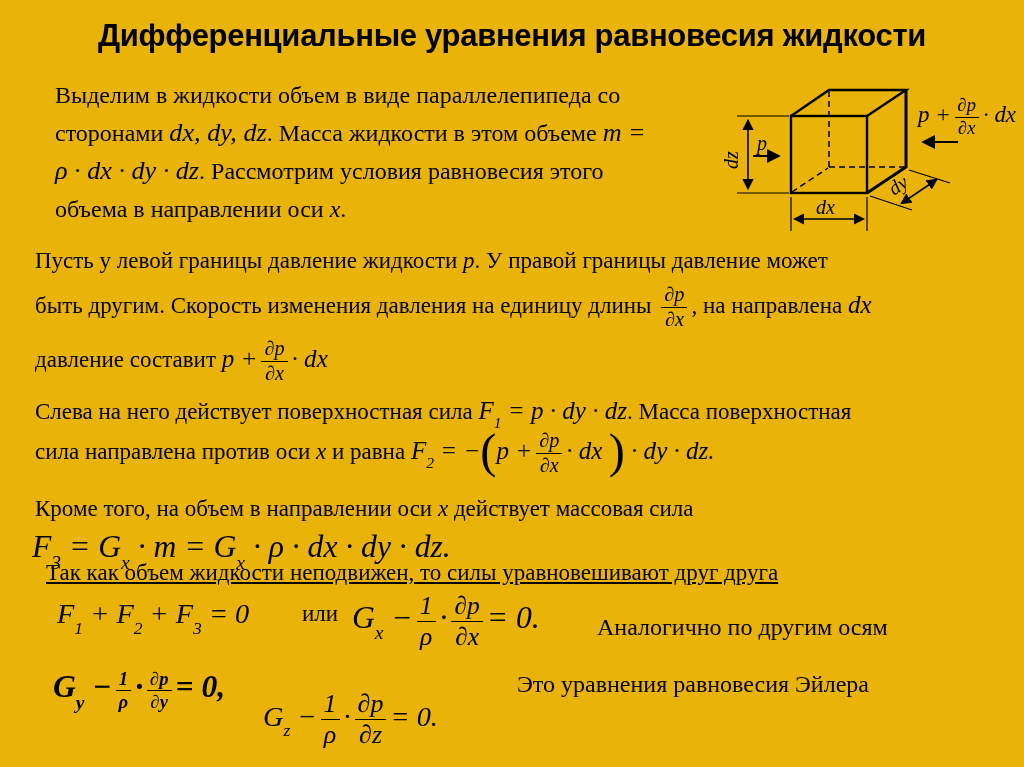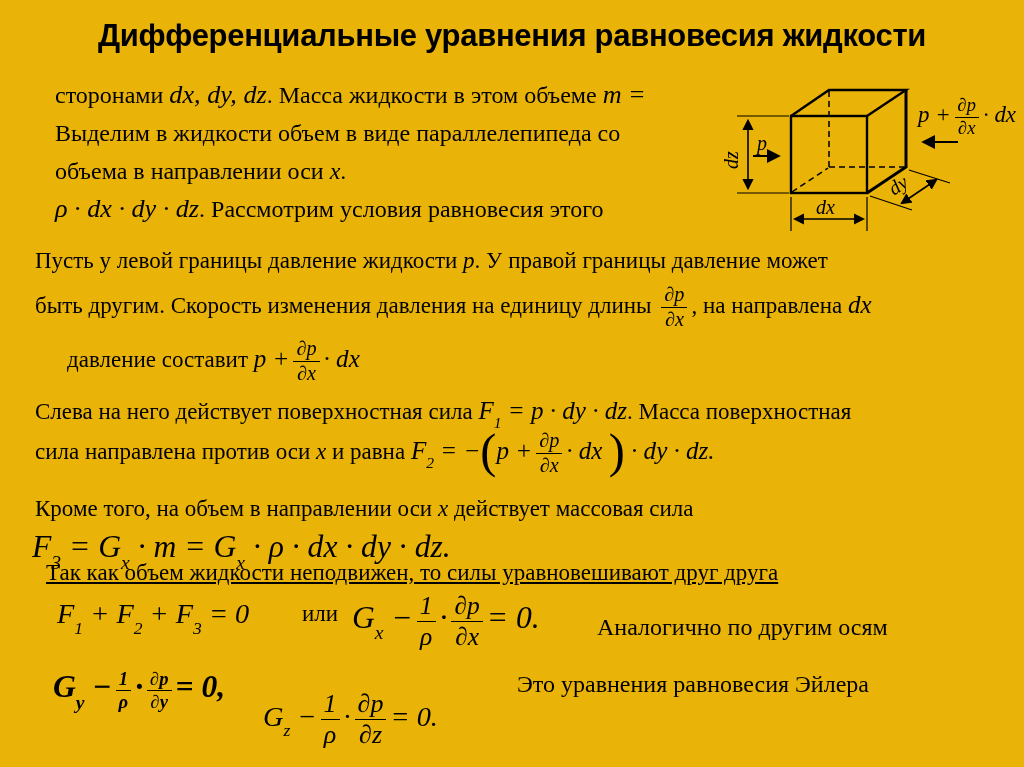--- a/index.html
+++ b/index.html
@@ -27,29 +27,29 @@
   svg text{font-family:"Liberation Serif",serif;font-style:italic;fill:#000;}
 </style>
 </head>
 <body>
 
 <div class="slide">
 
   <h1 class="title">Дифференциальные уравнения равновесия жидкости</h1>
 
   <div class="abs t24 lh38" style="left:55px;top:76px;">
+    <div><span>Выделим в жидкости объем в виде параллелепипеда со</span></div>
     <div><span>сторонами </span><span class="mi">dx, dy, dz</span><span>. Масса жидкости в этом объеме </span><span class="mi">m =</span></div>
-    <div><span>Выделим в жидкости объем в виде параллелепипеда со</span></div>
+    <div><span class="mi">ρ · dx · dy · dz</span><span>. Рассмотрим условия равновесия этого</span></div>
     <div><span>объема в направлении оси </span><span class="it">x</span><span>.</span></div>
-    <div><span class="mi">ρ · dx · dy · dz</span><span>. Рассмотрим условия равновесия этого</span></div>
   </div>
 
   <div class="abs t" style="left:35px;top:248px;"><span>Пусть у левой границы давление жидкости </span><span class="it">p</span><span>. У правой границы давление может</span></div>
   <div class="abs t" style="left:35px;top:284px;"><span>быть другим. Скорость изменения давления на единицу длины </span><span class="frac"><span class="num">∂p</span><span class="den">∂x</span></span><span>, на направлена </span><span class="mi">dx</span></div>
-  <div class="abs t" style="left:35px;top:338px;margin-left:32px;"><span>давление составит </span><span class="mi">p +</span><span class="frac"><span class="num">∂p</span><span class="den">∂x</span></span><span class="mi">· dx</span></div>
+  <div class="abs t" style="left:35px;top:338px;"><span>давление составит </span><span class="mi">p +</span><span class="frac"><span class="num">∂p</span><span class="den">∂x</span></span><span class="mi">· dx</span></div>
 
   <div class="abs t" style="left:35px;top:397px;"><span>Слева на него действует поверхностная сила </span><span class="mi">F<sub>1</sub></span><span class="mi"> = p · dy · dz</span><span>. Масса поверхностная</span></div>
   <div class="abs t" style="left:35px;top:430px;"><span>сила направлена против оси </span><span class="it">x</span><span> и равна </span><span class="mi">F<sub>2</sub></span><span class="mi"> = −</span><span class="bp">(</span><span class="mi">p +</span><span class="frac"><span class="num">∂p</span><span class="den">∂x</span></span><span class="mi">· dx </span><span class="bp">)</span><span class="mi"> · dy · dz.</span></div>
 
   <div class="abs t" style="left:35px;top:496px;"><span>Кроме того, на объем в направлении оси </span><span class="it">x</span><span> действует массовая сила</span></div>
   <div class="abs eq" style="left:32px;top:529px;"><span class="mi">F<sub>3</sub></span><span class="mi"> = </span><span class="mi">G<sub>x</sub></span><span class="mi"> · m = </span><span class="mi">G<sub>x</sub></span><span class="mi"> · ρ · dx · dy · dz.</span></div>
 
   <div class="abs t" style="left:46px;top:560px;text-decoration:underline;"><span>Так как объем жидкости неподвижен, то силы уравновешивают друг друга</span></div>
 
   <div class="abs eq26" style="left:57px;top:598px;"><span class="mi">F<sub>1</sub></span><span class="mi"> + </span><span class="mi">F<sub>2</sub></span><span class="mi"> + </span><span class="mi">F<sub>3</sub></span><span class="mi"> = 0</span></div>

